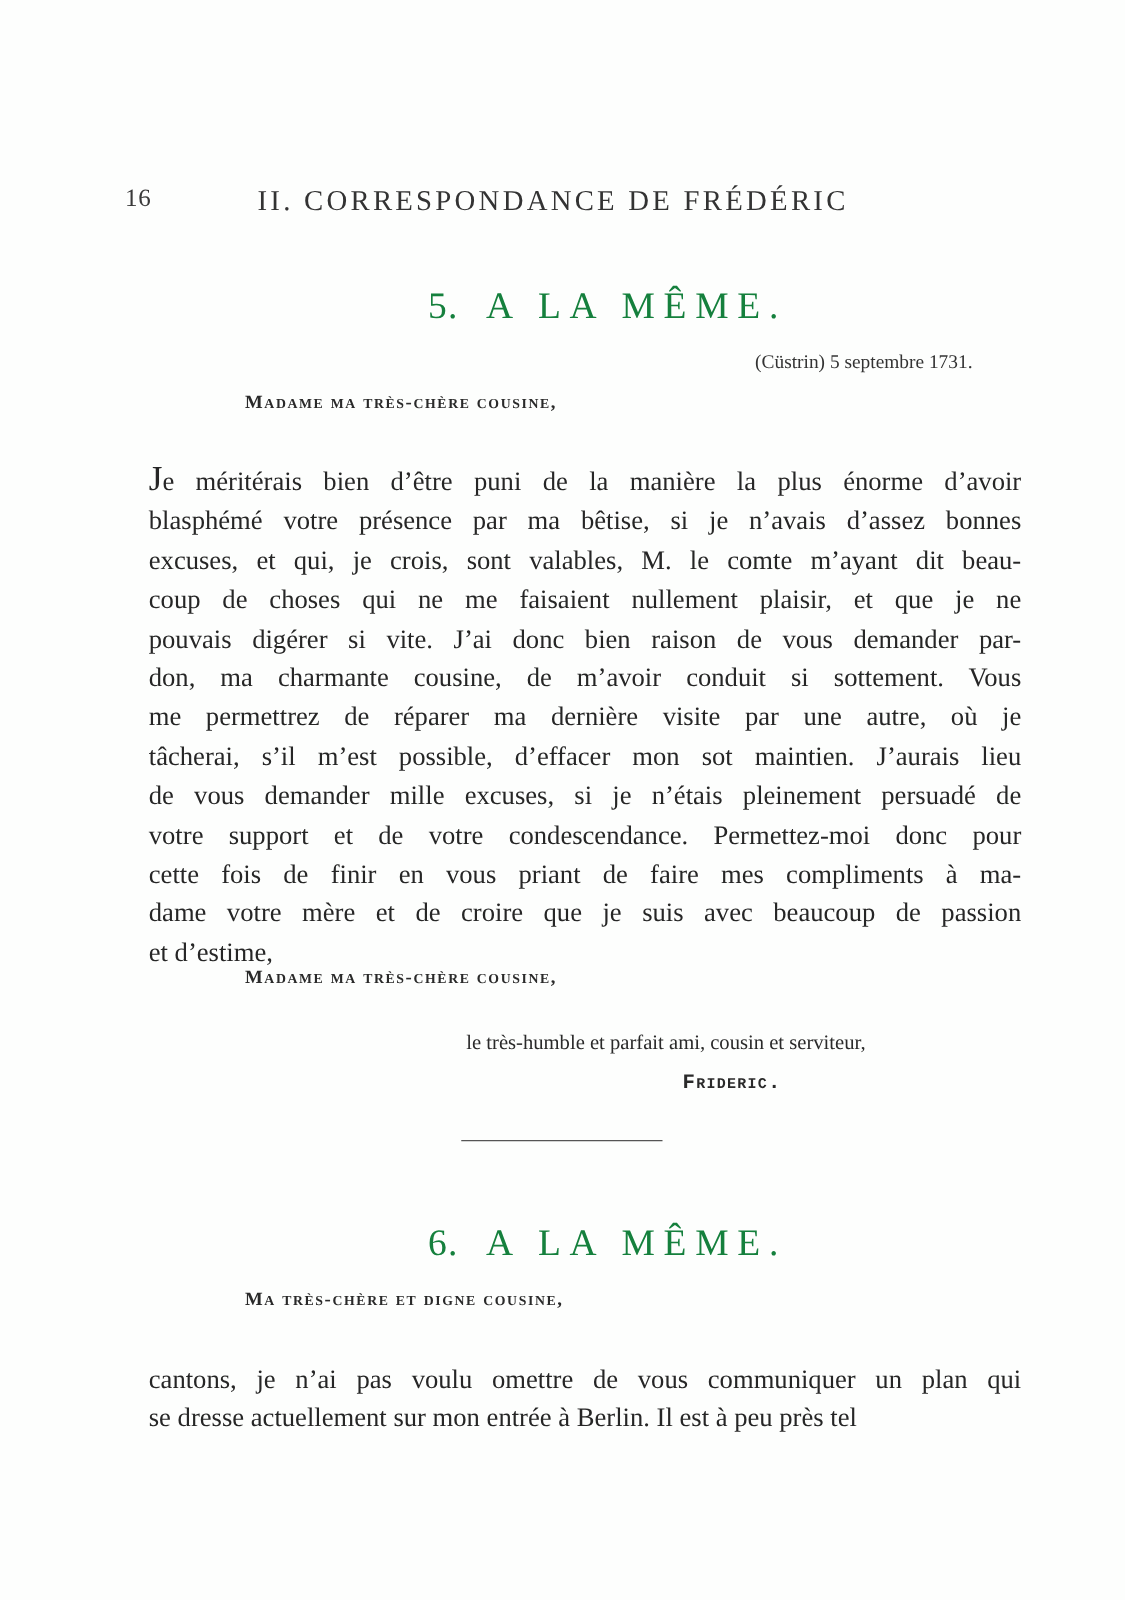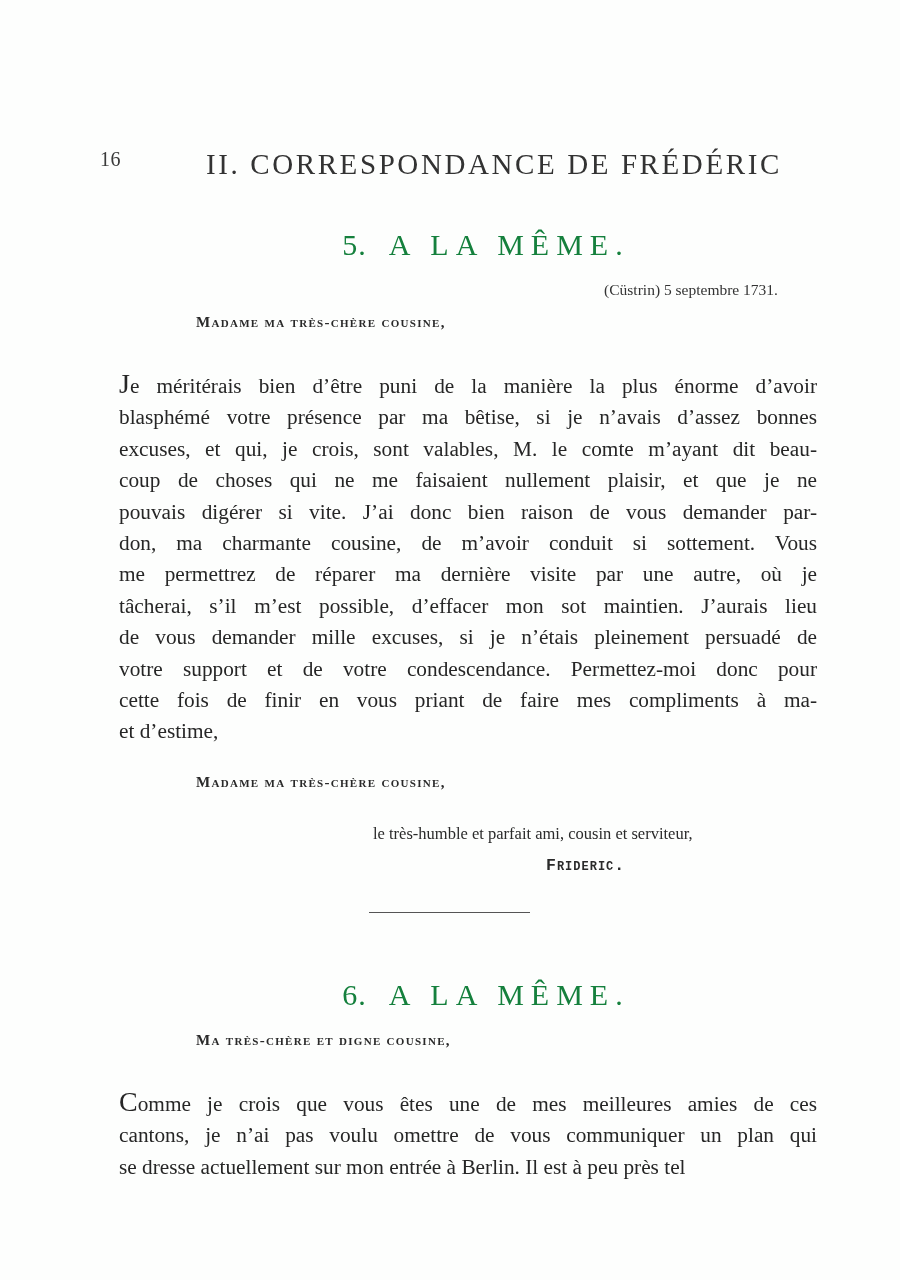--- a/index.html
+++ b/index.html
@@ -21,21 +21,21 @@
     .page-number {
       left: 100px;
       top: 148px;
       font-size: 20px;
       letter-spacing: 0.5px;
       color: #3a3a3a;
     }
     .running-head {
       left: 206px;
       top: 148px;
-      font-size: 29px;
+      font-size: 23px;
       letter-spacing: 2.6px;
       color: #333;
       white-space: nowrap;
     }
 
     
     .section-title {
       left: 0;
       width: 900px;
       text-align: center;
@@ -135,33 +135,33 @@
     <span class="line"><span>blasphémé votre présence par ma bêtise, si je n’avais d’assez bonnes</span></span>
     <span class="line"><span>excuses, et qui, je crois, sont valables, M. le comte m’ayant dit beau-</span></span>
     <span class="line"><span>coup de choses qui ne me faisaient nullement plaisir, et que je ne</span></span>
     <span class="line"><span>pouvais digérer si vite. J’ai donc bien raison de vous demander par-</span></span>
     <span class="line"><span>don, ma charmante cousine, de m’avoir conduit si sottement. Vous</span></span>
     <span class="line"><span>me permettrez de réparer ma dernière visite par une autre, où je</span></span>
     <span class="line"><span>tâcherai, s’il m’est possible, d’effacer mon sot maintien. J’aurais lieu</span></span>
     <span class="line"><span>de vous demander mille excuses, si je n’étais pleinement persuadé de</span></span>
     <span class="line"><span>votre support et de votre condescendance. Permettez-moi donc pour</span></span>
     <span class="line"><span>cette fois de finir en vous priant de faire mes compliments à ma-</span></span>
+    <span class="line"><span>dame votre mère et de croire que je suis avec beaucoup de passion</span></span>
     <span class="line last"><span>et d’estime,</span></span>
   </div>
 
 <div class="abs salutation" style="top:774px;">Madame ma très-chère cousine,</div>
 
 <div class="abs closing">le très-humble et parfait ami, cousin et serviteur,</div>
 <div class="abs signature">Frideric.</div>
 
 <div class="abs rule"></div>
 
 <div class="abs section-title" style="top:978px;">
   <span class="num">6.</span><span>A LA MÊME.</span>
 </div>
 
 <div class="abs salutation" style="top:1032px;">Ma très-chère et digne cousine,</div>
 
 <div class="abs body-text" style="top:1070px;" id="body6">
-<span class="line"><span class="dropcap">C</span><span>omme je crois que vous êtes une de mes meilleures amies de ces</span></span>
     <span class="line"><span>cantons, je n’ai pas voulu omettre de vous communiquer un plan qui</span></span>
     <span class="line last"><span>se dresse actuellement sur mon entrée à Berlin. Il est à peu près tel</span></span>
   </div>
 
 </body></html>

